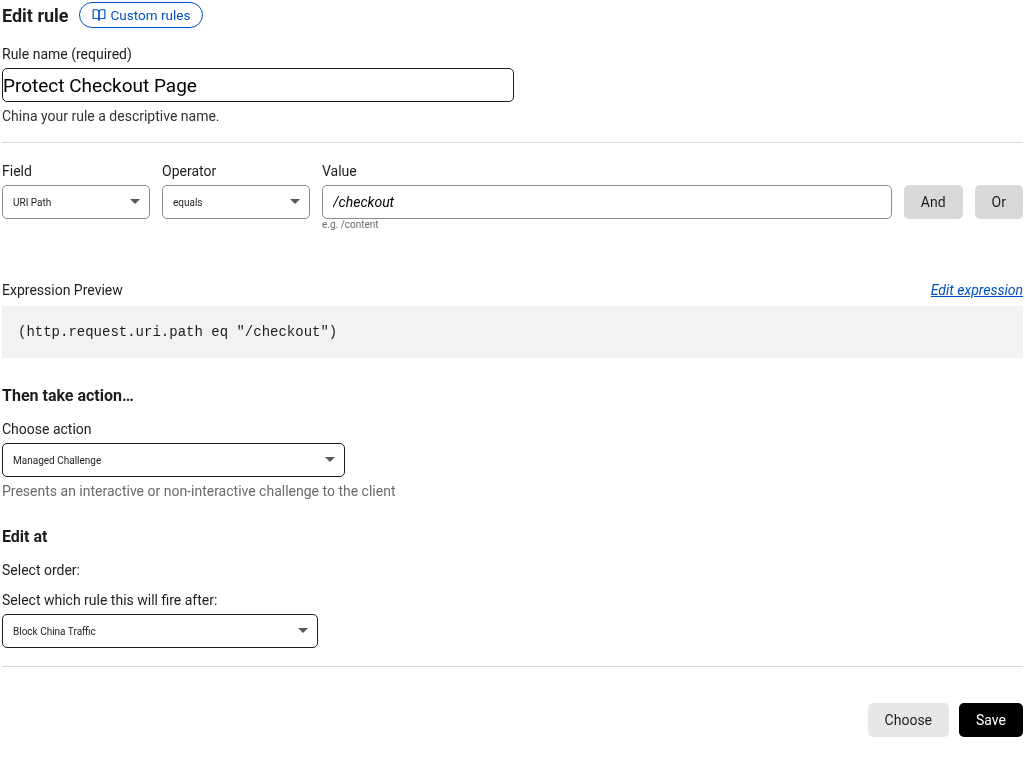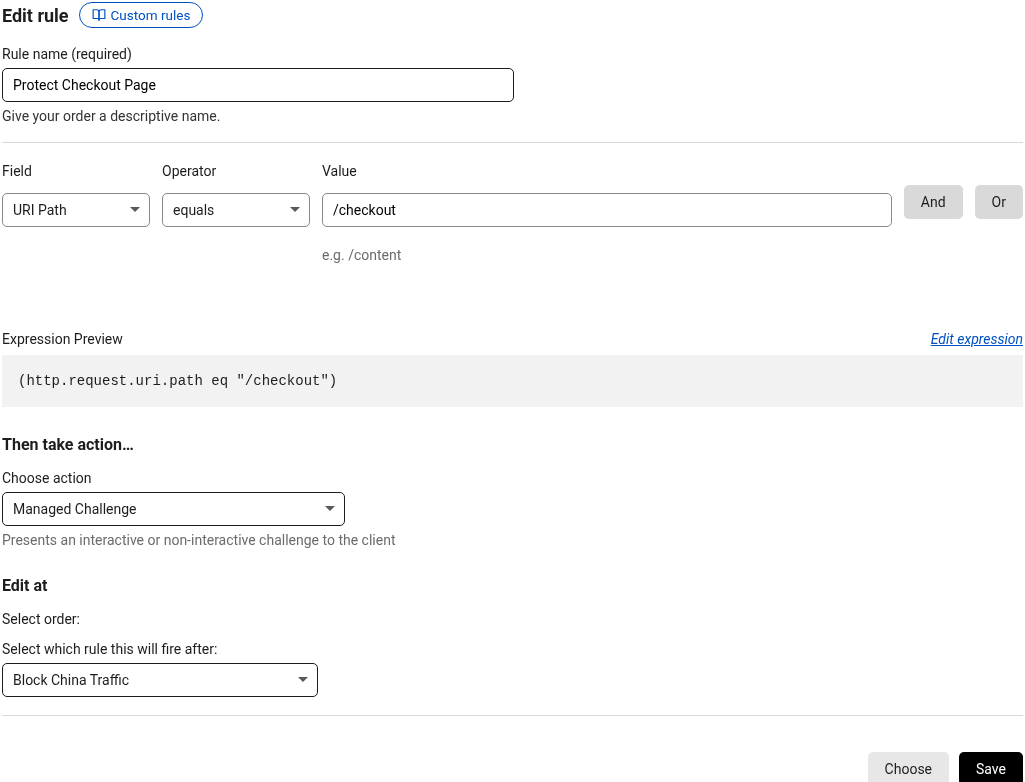--- a/index.html
+++ b/index.html
@@ -44,54 +44,54 @@
       font-size: 14px;
       color: #1d1d1d;
       display: block;
       margin-bottom: 6px;
     }
     .text-input {
       width: 512px;
       height: 34px;
       border: 1px solid #1d1d1d;
       border-radius: 5px;
-      padding: 6px 10px;
-      font-size: 14px;
+      padding: 6px 0;
+      font-size: 19px;
       font-family: inherit;
     }
     .helper {
       font-size: 14px;
       color: #333;
       margin-top: 6px;
     }
     .helper.muted {
       color: #6b6b6b;
     }
     hr.sep {
       border: none;
       border-top: 1px solid #d9d9d9;
       margin: 18px 0 20px 0;
     }
     .rule-row {
       display: flex;
       align-items: flex-start;
       gap: 12px;
     }
-    .col { display: flex; flex-direction: column; gap: 8px; }
+    .col { display: flex; flex-direction: column; }
     .select-wrap {
       position: relative;
       display: inline-block;
     }
     .select-wrap .sel {
       width: 100%;
       height: 34px;
       border: 1px solid #8a8a8a;
       border-radius: 5px;
       padding: 6px 30px 6px 10px;
-      font-size: 14px;
+      font-size: 10px;
       background: #fff;
       display: flex;
       align-items: center;
       cursor: pointer;
     }
     .select-wrap .sel.dark {
       border-color: #1d1d1d;
     }
     .select-wrap .caret {
       position: absolute;
@@ -107,39 +107,40 @@
     .w-action { width: 343px; }
     .w-order { width: 316px; }
     .value-input {
       height: 34px;
       border: 1px solid #8a8a8a;
       border-radius: 5px;
       padding: 6px 10px;
       font-size: 14px;
       font-family: inherit;
       width: 100%;
+      font-style: italic;
     }
     .btn {
       height: 34px;
       border: none;
       border-radius: 5px;
       padding: 0 17px;
       font-size: 14px;
       cursor: pointer;
       font-family: inherit;
     }
     .btn-gray {
       background: #d9d9d9;
       color: #1d1d1d;
     }
     .preview-header {
       display: flex;
       justify-content: space-between;
       align-items: center;
-      margin-top: 68px;
+      margin-top: 52px;
       margin-bottom: 8px;
     }
     .link {
       color: #0051c3;
       text-decoration: underline;
       cursor: pointer;
       font-size: 14px;
       font-style: italic;
     }
     .preview-box {
@@ -164,23 +165,23 @@
     }
     .btn-primary {
       background: #000000;
       color: #fff;
     }
     .btn-default {
       background: #e7e7e7;
       color: #1d1d1d;
     }
     .sublabel {
-      font-size: 14px;
+      font-size: 10px;
       color: #6b6b6b;
-      margin-top: 12px;
+      margin-top: 0;
     }
     .mb-14 { margin-bottom: 14px; }
   </style>
 </head>
 <body>
 
 <div class="header-row">
   <h1 class="page-title">Edit rule</h1>
   <span class="badge">
     <span>
@@ -189,21 +190,21 @@
         <path d="M22 3h-6a4 4 0 0 0-4 4v14a3 3 0 0 1 3-3h7z"></path>
       </svg>
     </span>
     <span>Custom rules</span>
   </span>
 </div>
 
 <div class="form-group">
   <label class="label">Rule name (required)</label>
   <input type="text" class="text-input" value="Protect Checkout Page" style="">
-  <div class="helper">Give your order a descriptive name.</div>
+  <div class="helper">China your rule a descriptive name.</div>
 </div>
 
 <hr class="sep">
 
 <div class="rule-row">
   <div class="col">
     <label class="label">Field</label>
     <div class="select-wrap w-field">
       <div class="sel">
         <span>URI Path</span>

